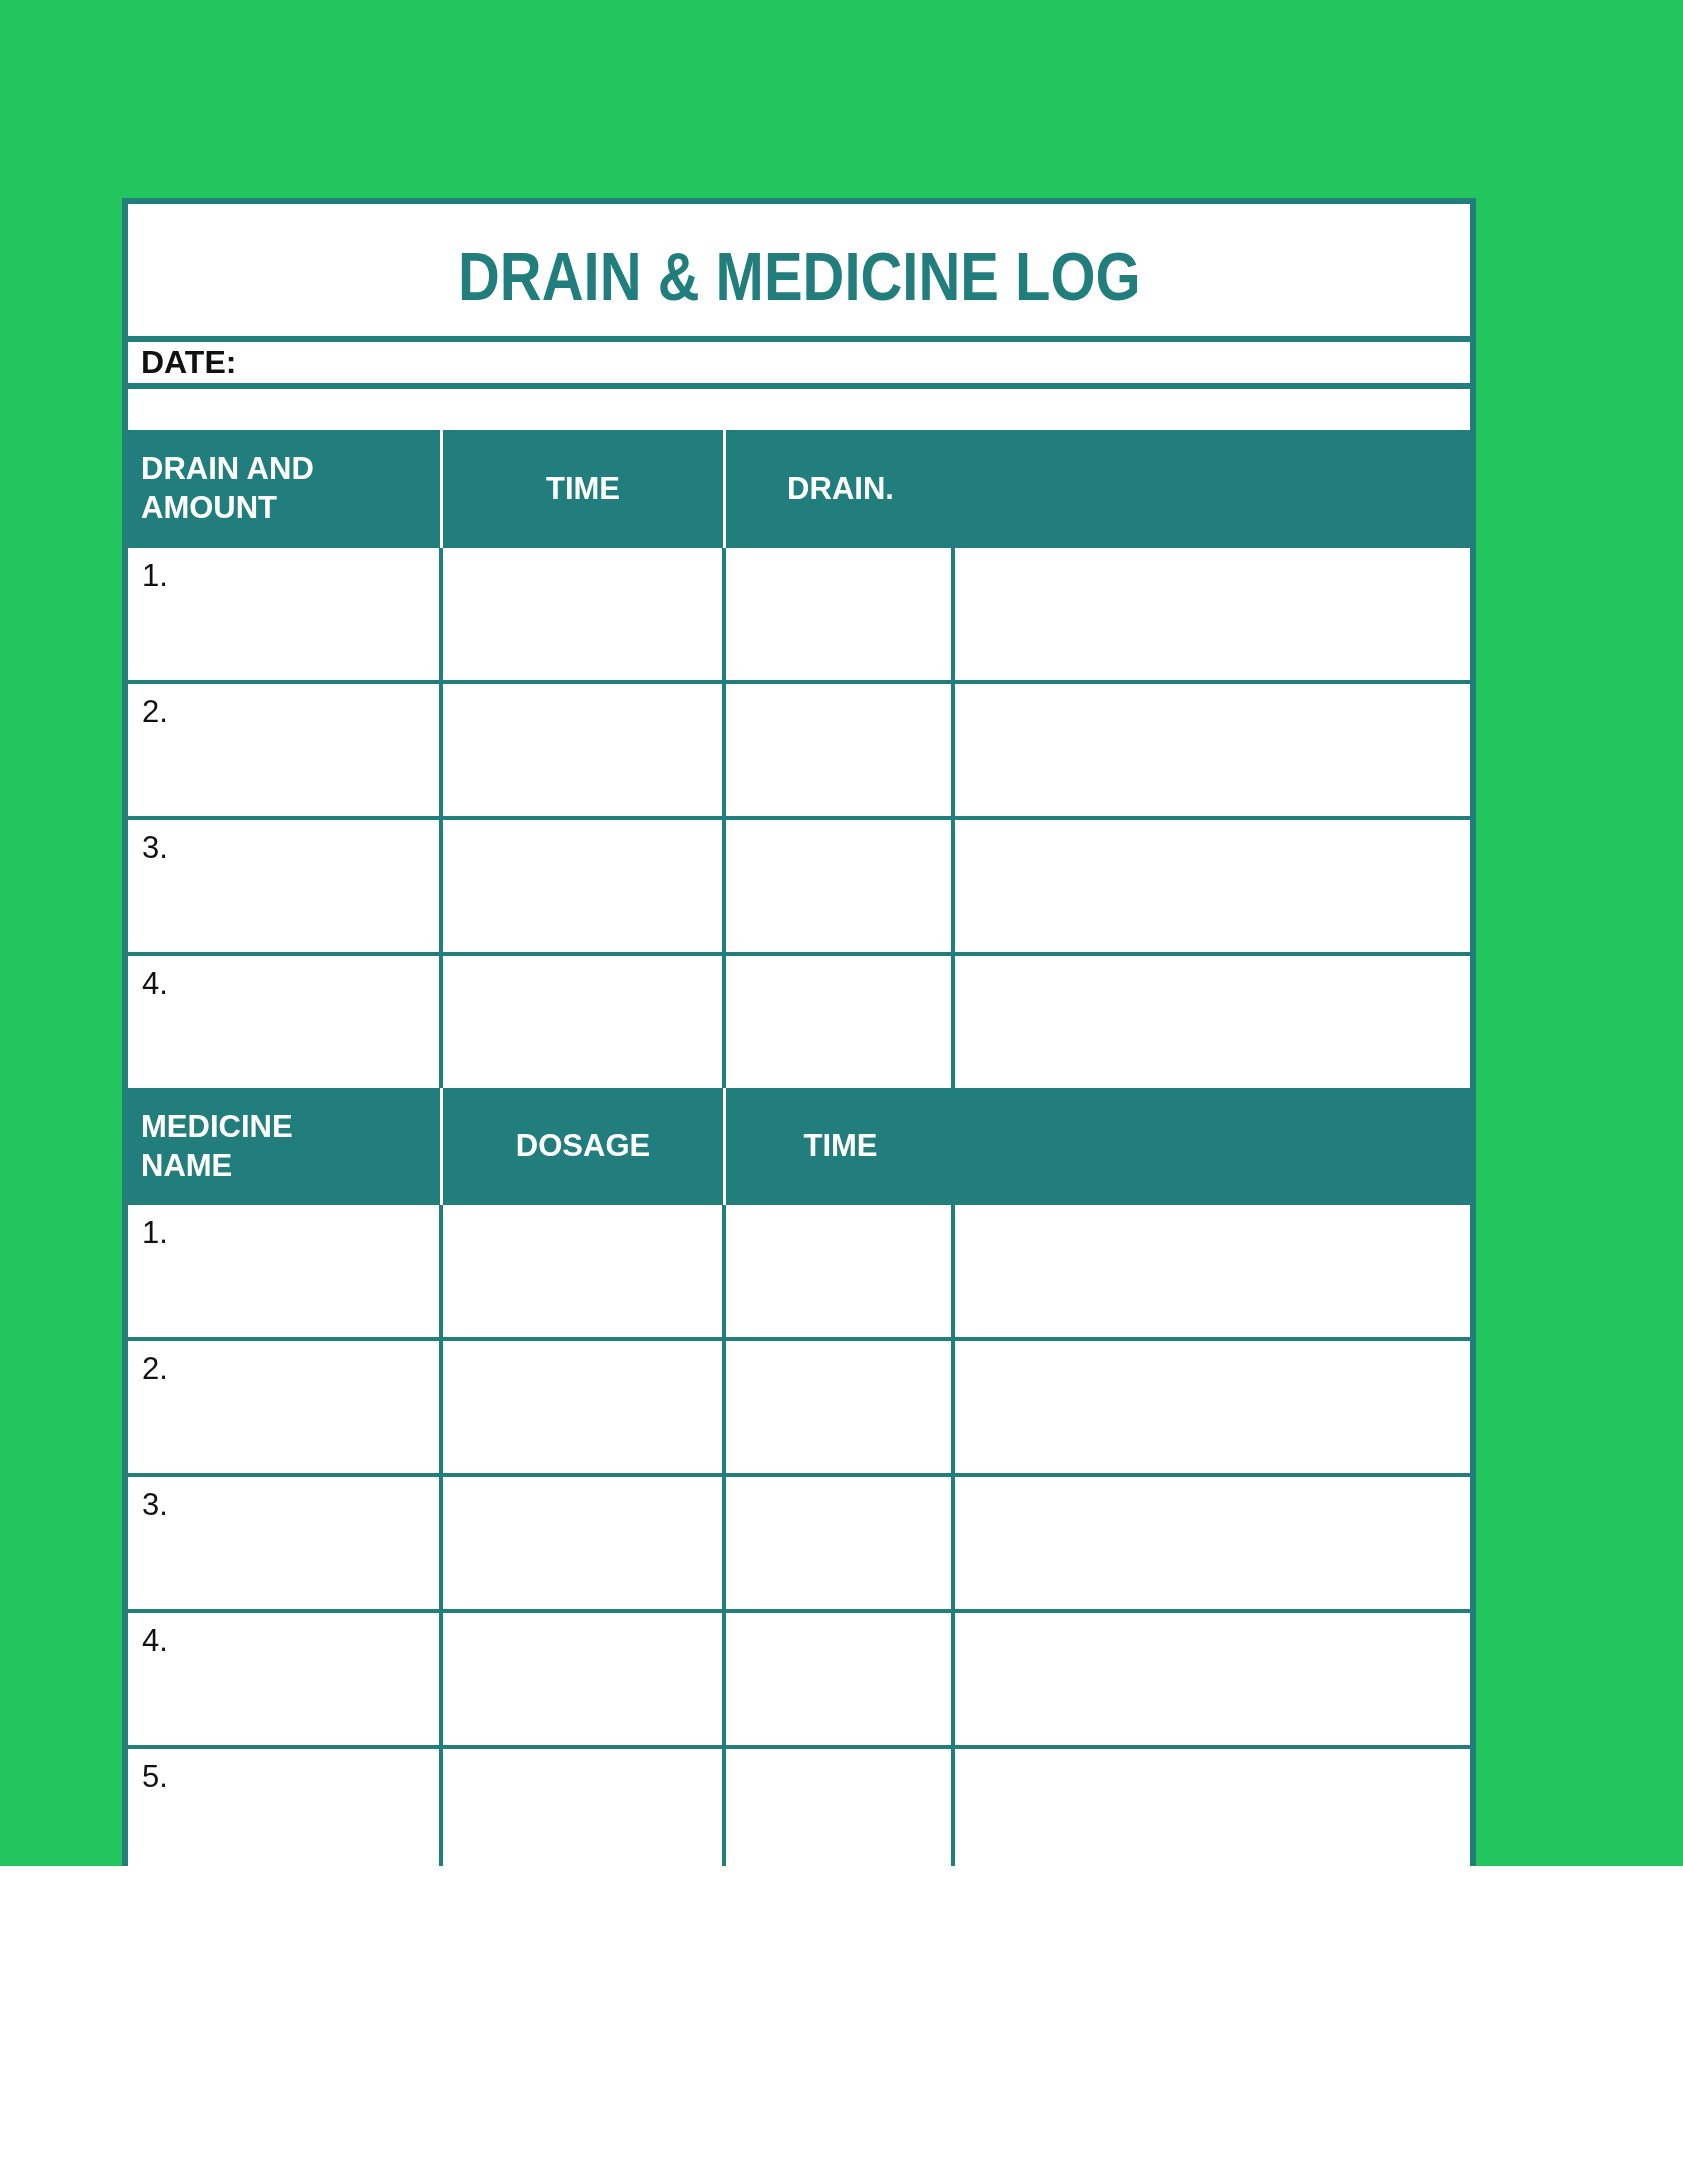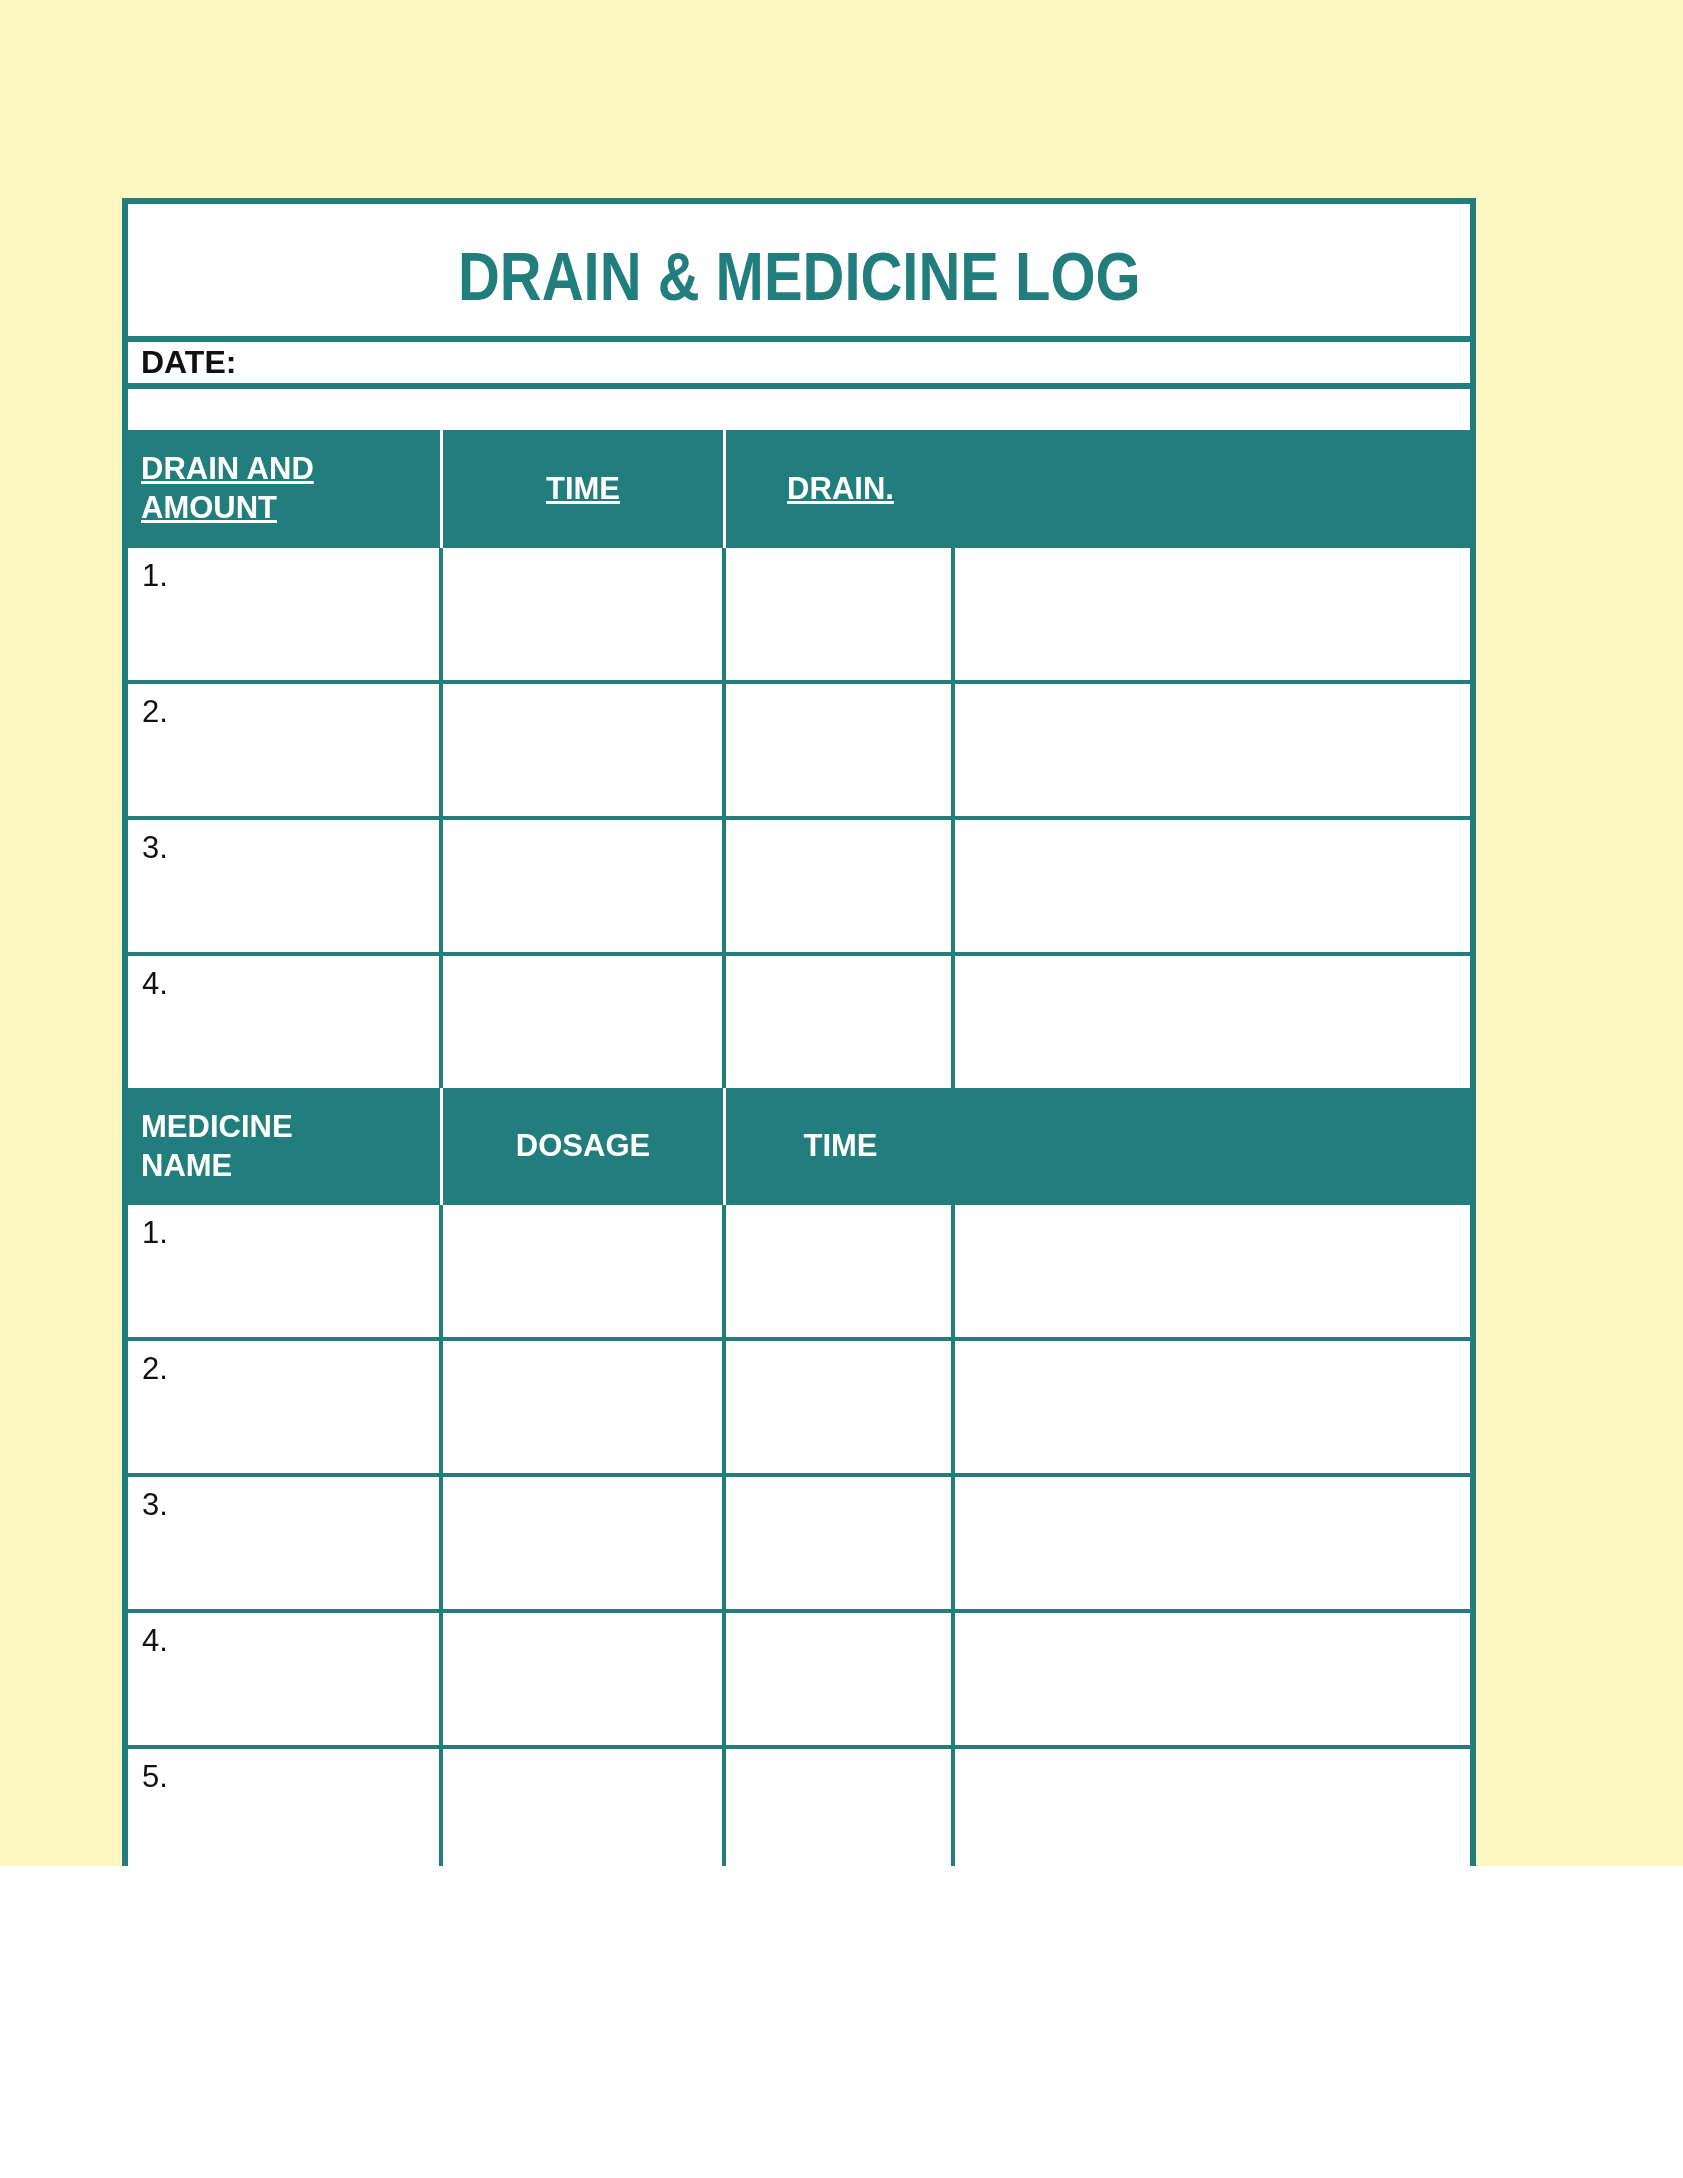--- a/index.html
+++ b/index.html
@@ -8,21 +8,21 @@
   }
   * { margin: 0; padding: 0; box-sizing: border-box; }
   html, body {
     width: 1683px; height: 2178px;
     background: #ffffff;
     font-family: "Liberation Sans", sans-serif;
   }
   .page {
     position: relative;
     width: 1683px; height: 1866px;
-    background: #fef9c3;
+    background: #22c55e;
     overflow: hidden;
   }
   .form {
     position: absolute;
     left: 122px; top: 198px;
     width: 1354px; height: 1689px;
     border: 6px solid var(--teal);
     background: #ffffff;
     display: flex;
     flex-direction: column;
@@ -71,21 +71,21 @@
   .spacer-row { height: 42px; background: #ffffff; }
   
   .tr {
     display: grid;
     grid-template-columns: 315px 283px 229px 1fr;
   }
   .tr.head {
     background: var(--teal);
     color: #ffffff;
   }
-  .tr.head.h1 { height: 118px; text-decoration: underline; }
+  .tr.head.h1 { height: 118px; }
   .tr.head.h2 { height: 117px; }
   .th {
     display: flex;
     align-items: center;
     justify-content: center;
     text-align: right;
     font-size: 31px;
     font-weight: bold;
     line-height: 1.25;
     white-space: pre-line;

